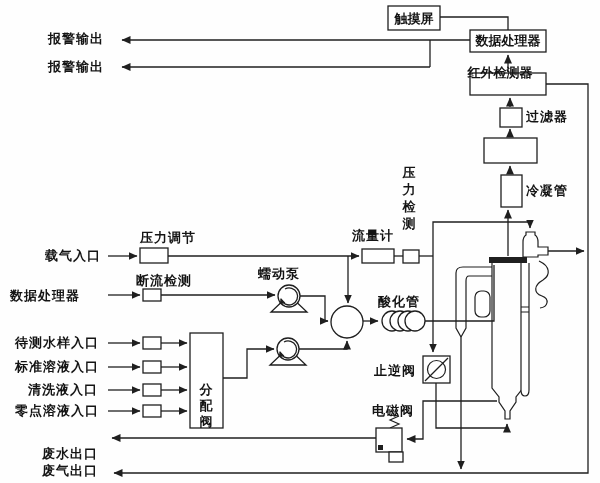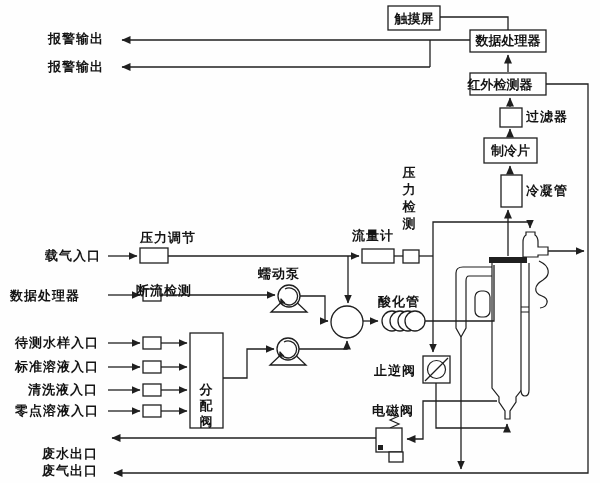--- a/index.html
+++ b/index.html
@@ -155,28 +155,27 @@
 
     <path class="gl" d="M539,261 C550,266 551,275 543,280 C534,285 533,293 542,296 C550,299 548,307 540,308"></path>
   </g>
 </svg>
 
 <div class="lbl" style="left:48px;top:31px;">报警输出</div>
 <div class="lbl" style="left:48px;top:59px;">报警输出</div>
 
 <div class="lbl boxlbl" style="left:388px;top:6px;width:52px;height:24px;">触摸屏</div>
 <div class="lbl boxlbl" style="left:470px;top:30px;width:76px;height:20px;">数据处理器</div>
-<div class="lbl boxlbl" style="left:470px;top:73px;width:60px;height:22px;">红外检测器</div>
+<div class="lbl boxlbl" style="left:470px;top:61px;width:60px;height:22px;">红外检测器</div>
 <div class="lbl" style="left:526px;top:109px;">过滤器</div>
-<div class="lbl boxlbl" style="left:484px;top:138px;width:53px;height:25px;">制冷片</div>
 <div class="lbl" style="left:526px;top:183px;">冷凝管</div>
 
 <div class="lbl" style="left:140px;top:230px;">压力调节</div>
 <div class="lbl" style="left:45px;top:248px;">载气入口</div>
-<div class="lbl" style="left:136px;top:283px;">断流检测</div>
+<div class="lbl" style="left:136px;top:273px;">断流检测</div>
 <div class="lbl" style="left:10px;top:288px;">数据处理器</div>
 <div class="lbl" style="left:352px;top:228px;">流量计</div>
 <div class="lbl vert" style="left:401px;top:164px;">压力检测</div>
 <div class="lbl" style="left:258px;top:266px;">蠕动泵</div>
 <div class="lbl" style="left:378px;top:294px;">酸化管</div>
 
 <div class="lbl" style="left:15px;top:359px;">标准溶液入口</div>
 <div class="lbl" style="left:15px;top:335px;">待测水样入口</div>
 <div class="lbl" style="left:28px;top:382px;">清洗液入口</div>
 <div class="lbl" style="left:15px;top:403px;">零点溶液入口</div>

